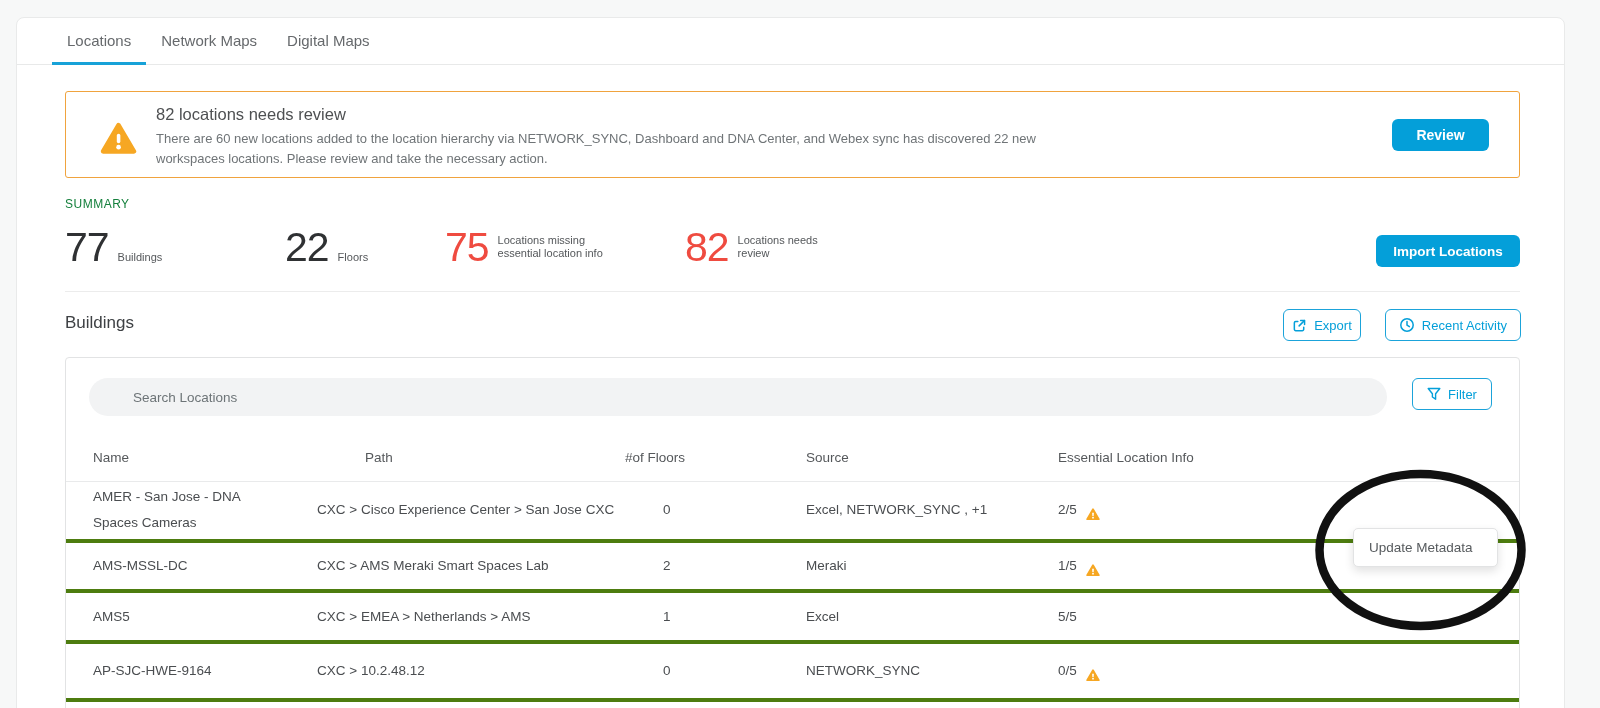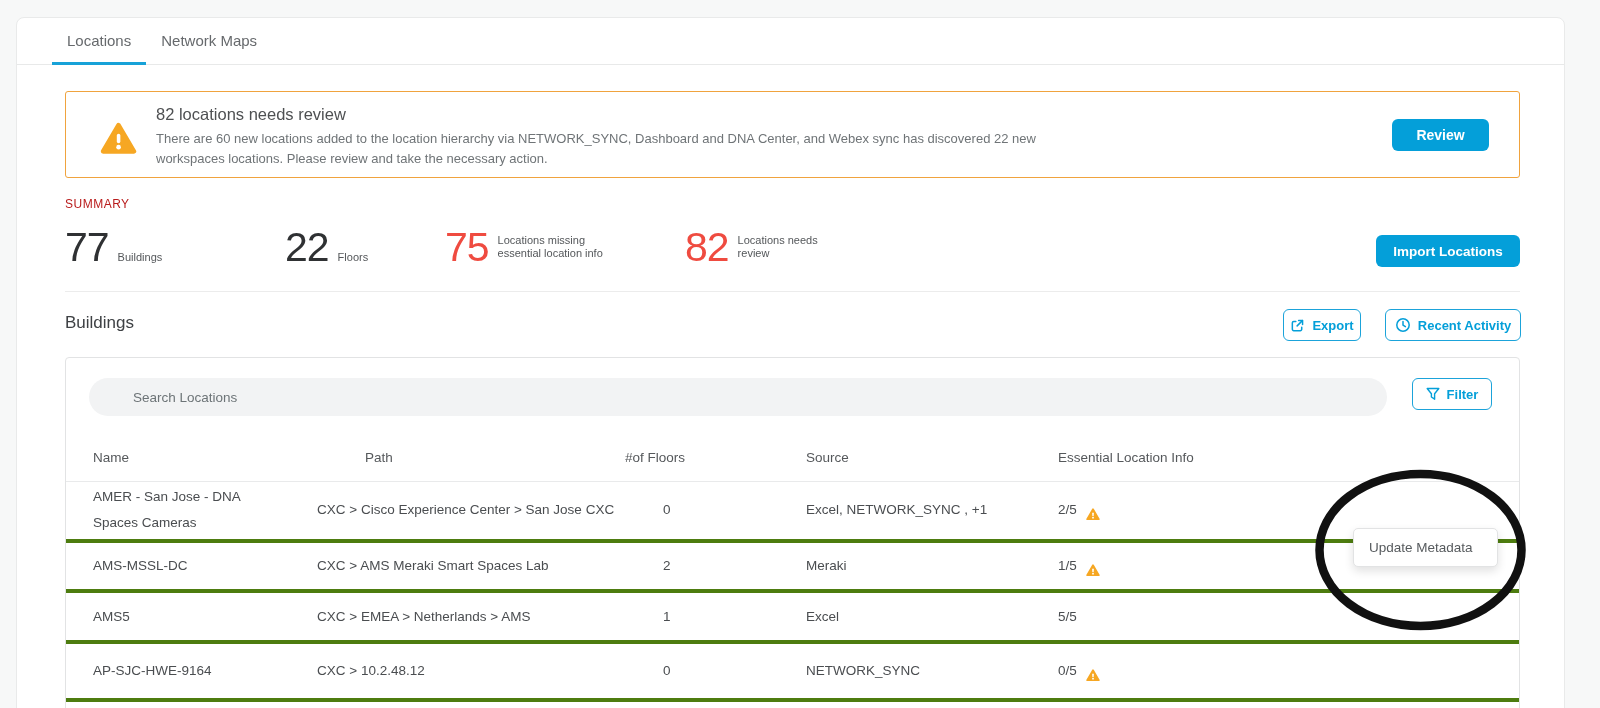--- a/index.html
+++ b/index.html
@@ -43,37 +43,37 @@
     color:#6f7477; white-space:pre-line;
   }
   .btn-primary {
     background:#049fd9; color:#fff; border:none; border-radius:6px;
     font-family:"Liberation Sans", sans-serif; font-weight:700;
     cursor:pointer; display:flex; align-items:center; justify-content:center;
   }
   .review-btn { position:absolute; right:30px; top:27px; width:97px; height:32px; font-size:14px; }
 
   
-  .summary-heading { position:absolute; left:65px; top:197px; font-size:12px; letter-spacing:.5px; color:#b91c1c; }
+  .summary-heading { position:absolute; left:65px; top:197px; font-size:12px; letter-spacing:.5px; color:#15803d; }
   .stat { position:absolute; top:227px; height:40px; display:flex; }
   .stat .num { font-size:41px; line-height:40px; font-weight:300; color:#2f3133; letter-spacing:-1px; }
   .stat.red .num { color:#ef4b40; }
   .stat .lbl { font-size:11px; line-height:13px; color:#54575a; margin-left:9px; white-space:pre-line; }
   .stat.dark .lbl { align-self:flex-end; margin-bottom:3px; }
   .stat.red  .lbl { align-self:center; }
   .stat-1 { left:65px; } .stat-2 { left:285px; } .stat-3 { left:445px; } .stat-4 { left:685px; }
   .import-btn { position:absolute; left:1376px; top:235px; width:144px; height:32px; font-size:13.5px; }
 
   .section-divider { position:absolute; left:65px; top:291px; width:1455px; height:1px; background:#ececec; }
 
   
   .buildings-heading { position:absolute; left:65px; top:313px; font-size:17px; color:#3e4144; }
   .btn-outline {
     background:#fff; color:#049fd9; border:1px solid #1ba3da; border-radius:6px;
-    font-family:"Liberation Sans", sans-serif; font-weight:700; font-size:13px;
+    font-family:"Liberation Sans", sans-serif; font-weight:400; font-size:13px;
     cursor:pointer; display:flex; align-items:center; justify-content:center; gap:7px;text-align:center;
   }
   .export-btn { position:absolute; left:1283px; top:309px; width:78px; height:32px; }
   .recent-btn { position:absolute; left:1385px; top:309px; width:136px; height:32px; }
 
   
   .table-card {
     position:absolute; left:65px; top:357px; width:1455px; height:358px;
     border:1px solid #e2e3e4; border-radius:4px; background:#fff;
   }
@@ -116,20 +116,21 @@
   .annotation-ellipse { position:absolute; left:1313px; top:468px; z-index:6; pointer-events:none; }
 </style>
 </head>
 <body>
 
 <div class="page-card"></div>
 
 <div class="tabbar">
   <div class="tab active">Locations</div>
   <div class="tab">Network Maps</div>
+  <div class="tab">Digital Maps</div>
 </div>
 
 <div class="banner">
   <span class="banner-icon">
     <svg width="37" height="34" viewBox="0 0 24 22">
       <path d="M12 2 L22 19 H2 Z" fill="#f6a723" stroke="#f6a723" stroke-width="3" stroke-linejoin="round"></path>
       <rect x="10.9" y="7.6" width="2.3" height="6.2" rx="1.15" fill="#fff"></rect>
       <circle cx="12.05" cy="16.3" r="1.5" fill="#fff"></circle>
     </svg>
   </span>

